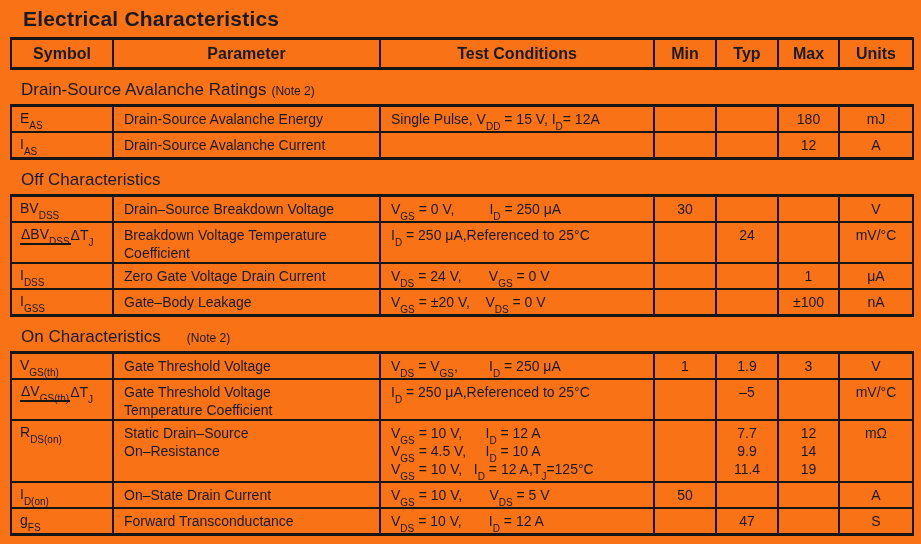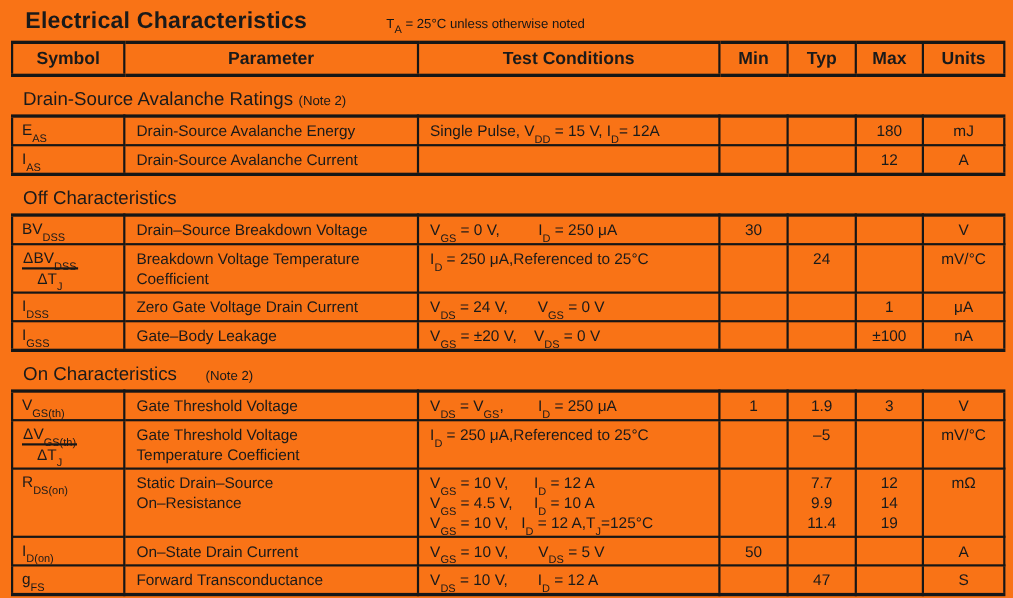--- a/index.html
+++ b/index.html
@@ -27,31 +27,30 @@
   .ln{line-height:18px;white-space:pre}
   sub{font-size:10px;line-height:0;position:relative;bottom:-2px;letter-spacing:0}
 
   
   .sec-title{margin:10px 0 3px 21px;line-height:20px}
   .sec-title .st{font-size:17px;font-weight:400}
   .sec-title .st-note{font-size:12px;font-weight:400;margin-left:5px}
   .sec-title .st-note.far{margin-left:26px}
 
   
-  .frac{display:inline-flex;flex-direction:column;align-items:center;line-height:17px}
+  .frac{display:inline-flex;align-items:center;line-height:17px}
   .frac .ft{border-bottom:2px solid #161616;padding:0 1px}
 </style>
 </head>
 <body>
 
 <div class="page">
 
   <div class="titlebar">
     <span class="title">Electrical Characteristics</span>
-    <span class="cond-note">T<sub>A</sub> = 25°C unless otherwise noted</span>
   </div>
 
   <table class="tbl hdr">
     <colgroup>
         <col style="width:102px">
         <col style="width:267px">
         <col style="width:274px">
         <col style="width:62px">
         <col style="width:62px">
         <col style="width:61px">

